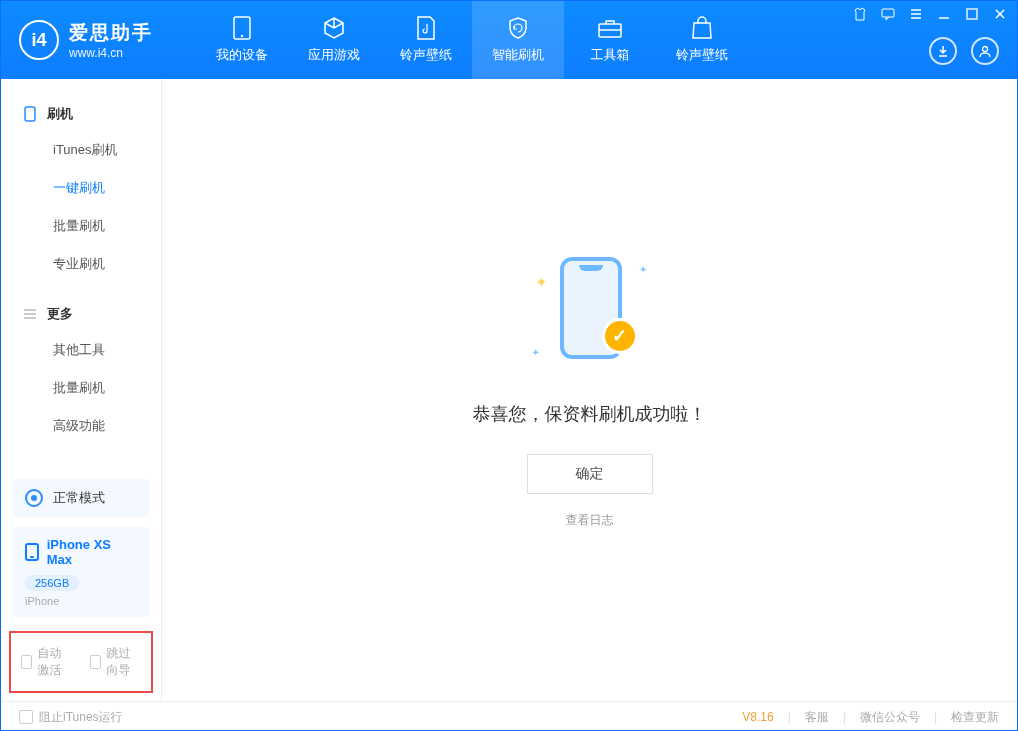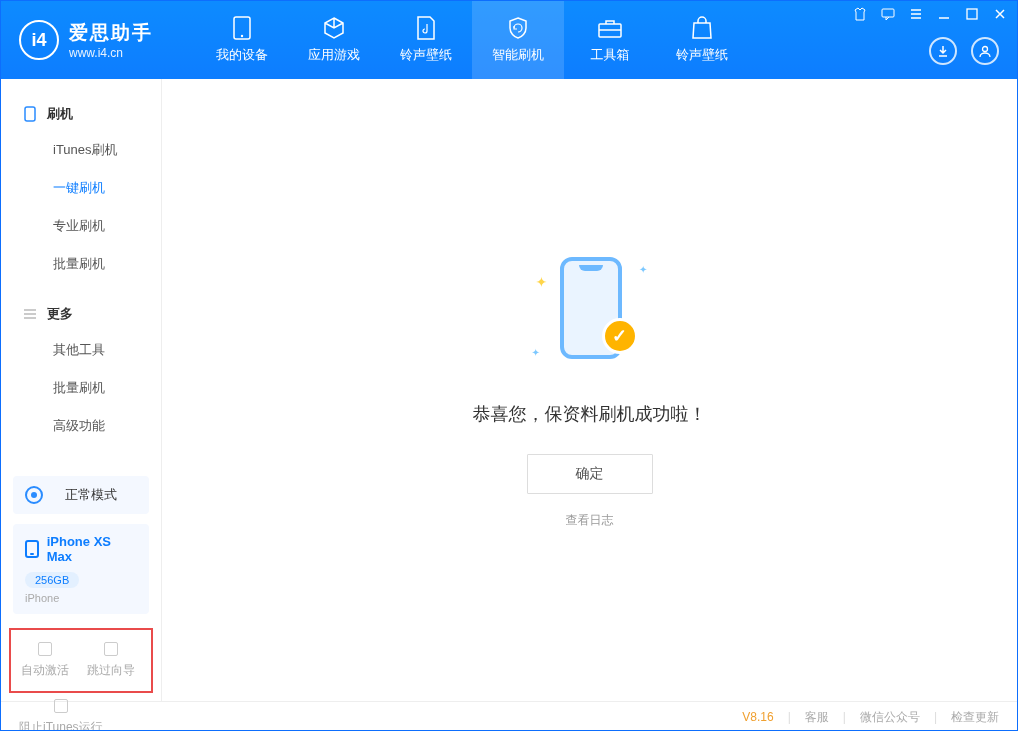--- a/index.html
+++ b/index.html
@@ -26,32 +26,32 @@
 
 .body-area { display: flex; height: 622px; }
 .sidebar { width: 161px; background: #fff; border-right: 1px solid #eee; display: flex; flex-direction: column; }
 .sidebar-menu { padding: 18px 0; flex: 1; overflow-y: auto; font-size: 13px; color: #333; }
 .menu-heading { display: flex; align-items: center; padding: 8px 22px; font-weight: bold; gap: 10px; }
 .menu-heading-icon { width: 14px; height: 14px; display: inline-flex; align-items: center; justify-content: center; color: #0d7dff; }
 .menu-item { padding: 10px 22px 10px 52px; cursor: pointer; color: #555; }
 .menu-item.active { color: #0d7dff; }
 
 .device-status { padding: 0 12px; }
-.status-card { background: #f4f8ff; border-radius: 4px; padding: 10px 12px; margin-bottom: 10px; display: flex; align-items: center; gap: 22px; font-size: 13px; color: #333; }
+.status-card { background: #f4f8ff; border-radius: 4px; padding: 10px 12px; margin-bottom: 10px; display: flex; align-items: center; gap: 10px; font-size: 13px; color: #333; }
 .status-dot { width: 18px; height: 18px; border: 2px solid #2a8cff; border-radius: 50%; position: relative; }
 .status-dot::after { content: ""; position: absolute; width: 6px; height: 6px; background: #2a8cff; border-radius: 50%; top: 4px; left: 4px; }
 .device-card { background: #f4f8ff; border-radius: 4px; padding: 10px 12px; margin-bottom: 14px; font-size: 13px; }
 .device-header { display: flex; align-items: center; gap: 8px; font-weight: bold; color: #0d7dff; margin-bottom: 8px; }
 .device-phone-icon { width: 14px; height: 18px; border: 2px solid #0d7dff; border-radius: 3px; position: relative; }
 .device-phone-icon::after { content: ""; position: absolute; bottom: 1px; left: 50%; transform: translateX(-50%); width: 4px; height: 2px; background: #0d7dff; border-radius: 1px; }
 .device-badge { display: inline-block; background: #e3f0ff; color: #0d7dff; border-radius: 10px; padding: 2px 10px; font-size: 11px; margin-bottom: 4px; }
 .device-os { color: #aaa; font-size: 11px; }
 
 .checkbox-row { border: 2px solid #e94b4b; padding: 12px 10px; margin: 0 8px 8px 8px; display: flex; gap: 18px; font-size: 12px; color: #aaa; }
-.chk { display: flex; align-items: center; gap: 6px; cursor: pointer; flex-direction: column; }
+.chk { display: flex; align-items: center; gap: 6px; cursor: pointer; }
 .chk-box { width: 14px; height: 14px; border: 1px solid #ccc; border-radius: 2px; }
 
 
 .main { flex: 1; background: #fff; display: flex; flex-direction: column; align-items: center; justify-content: center; }
 .success-illustration { width: 120px; height: 120px; position: relative; margin-bottom: 30px; }
 .phone-shape { position: absolute; left: 30px; top: 5px; width: 62px; height: 102px; border: 4px solid #6db9ff; border-radius: 12px; background: #eaf4ff; }
 .phone-shape::before { content: ""; position: absolute; top: 4px; left: 50%; transform: translateX(-50%); width: 24px; height: 6px; background: #6db9ff; border-radius: 0 0 6px 6px; }
 .check-badge { position: absolute; right: 12px; bottom: 18px; width: 36px; height: 36px; background: #ffb400; border-radius: 50%; border: 3px solid #fff; display: flex; align-items: center; justify-content: center; color: #fff; font-size: 18px; font-weight: bold; }
 .sparkle { position: absolute; color: #ffd54a; font-size: 14px; }
 .sparkle.s1 { left: 6px; top: 22px; }
@@ -193,22 +193,22 @@
       <div class="menu-heading">
         <span class="menu-heading-icon">
           <svg width="12" height="16" viewBox="0 0 12 16">
               <rect x="1" y="1" width="10" height="14" rx="2" fill="none" stroke="#2a8cff" stroke-width="1.5"></rect>
             </svg>
         </span>
         <span>刷机</span>
       </div>
       <div class="menu-item">iTunes刷机</div>
       <div class="menu-item active">一键刷机</div>
+      <div class="menu-item">批量刷机</div>
       <div class="menu-item">专业刷机</div>
-      <div class="menu-item">批量刷机</div>
 
       <div class="menu-heading" style="margin-top:14px;">
         <span class="menu-heading-icon" style="color:#bbb;">
           <svg width="14" height="12" viewBox="0 0 14 12">
               <path d="M1 2 H13 M1 6 H13 M1 10 H13" stroke="#bbb" stroke-width="1.5"></path>
             </svg>
         </span>
         <span>更多</span>
       </div>
       <div class="menu-item">其他工具</div>

